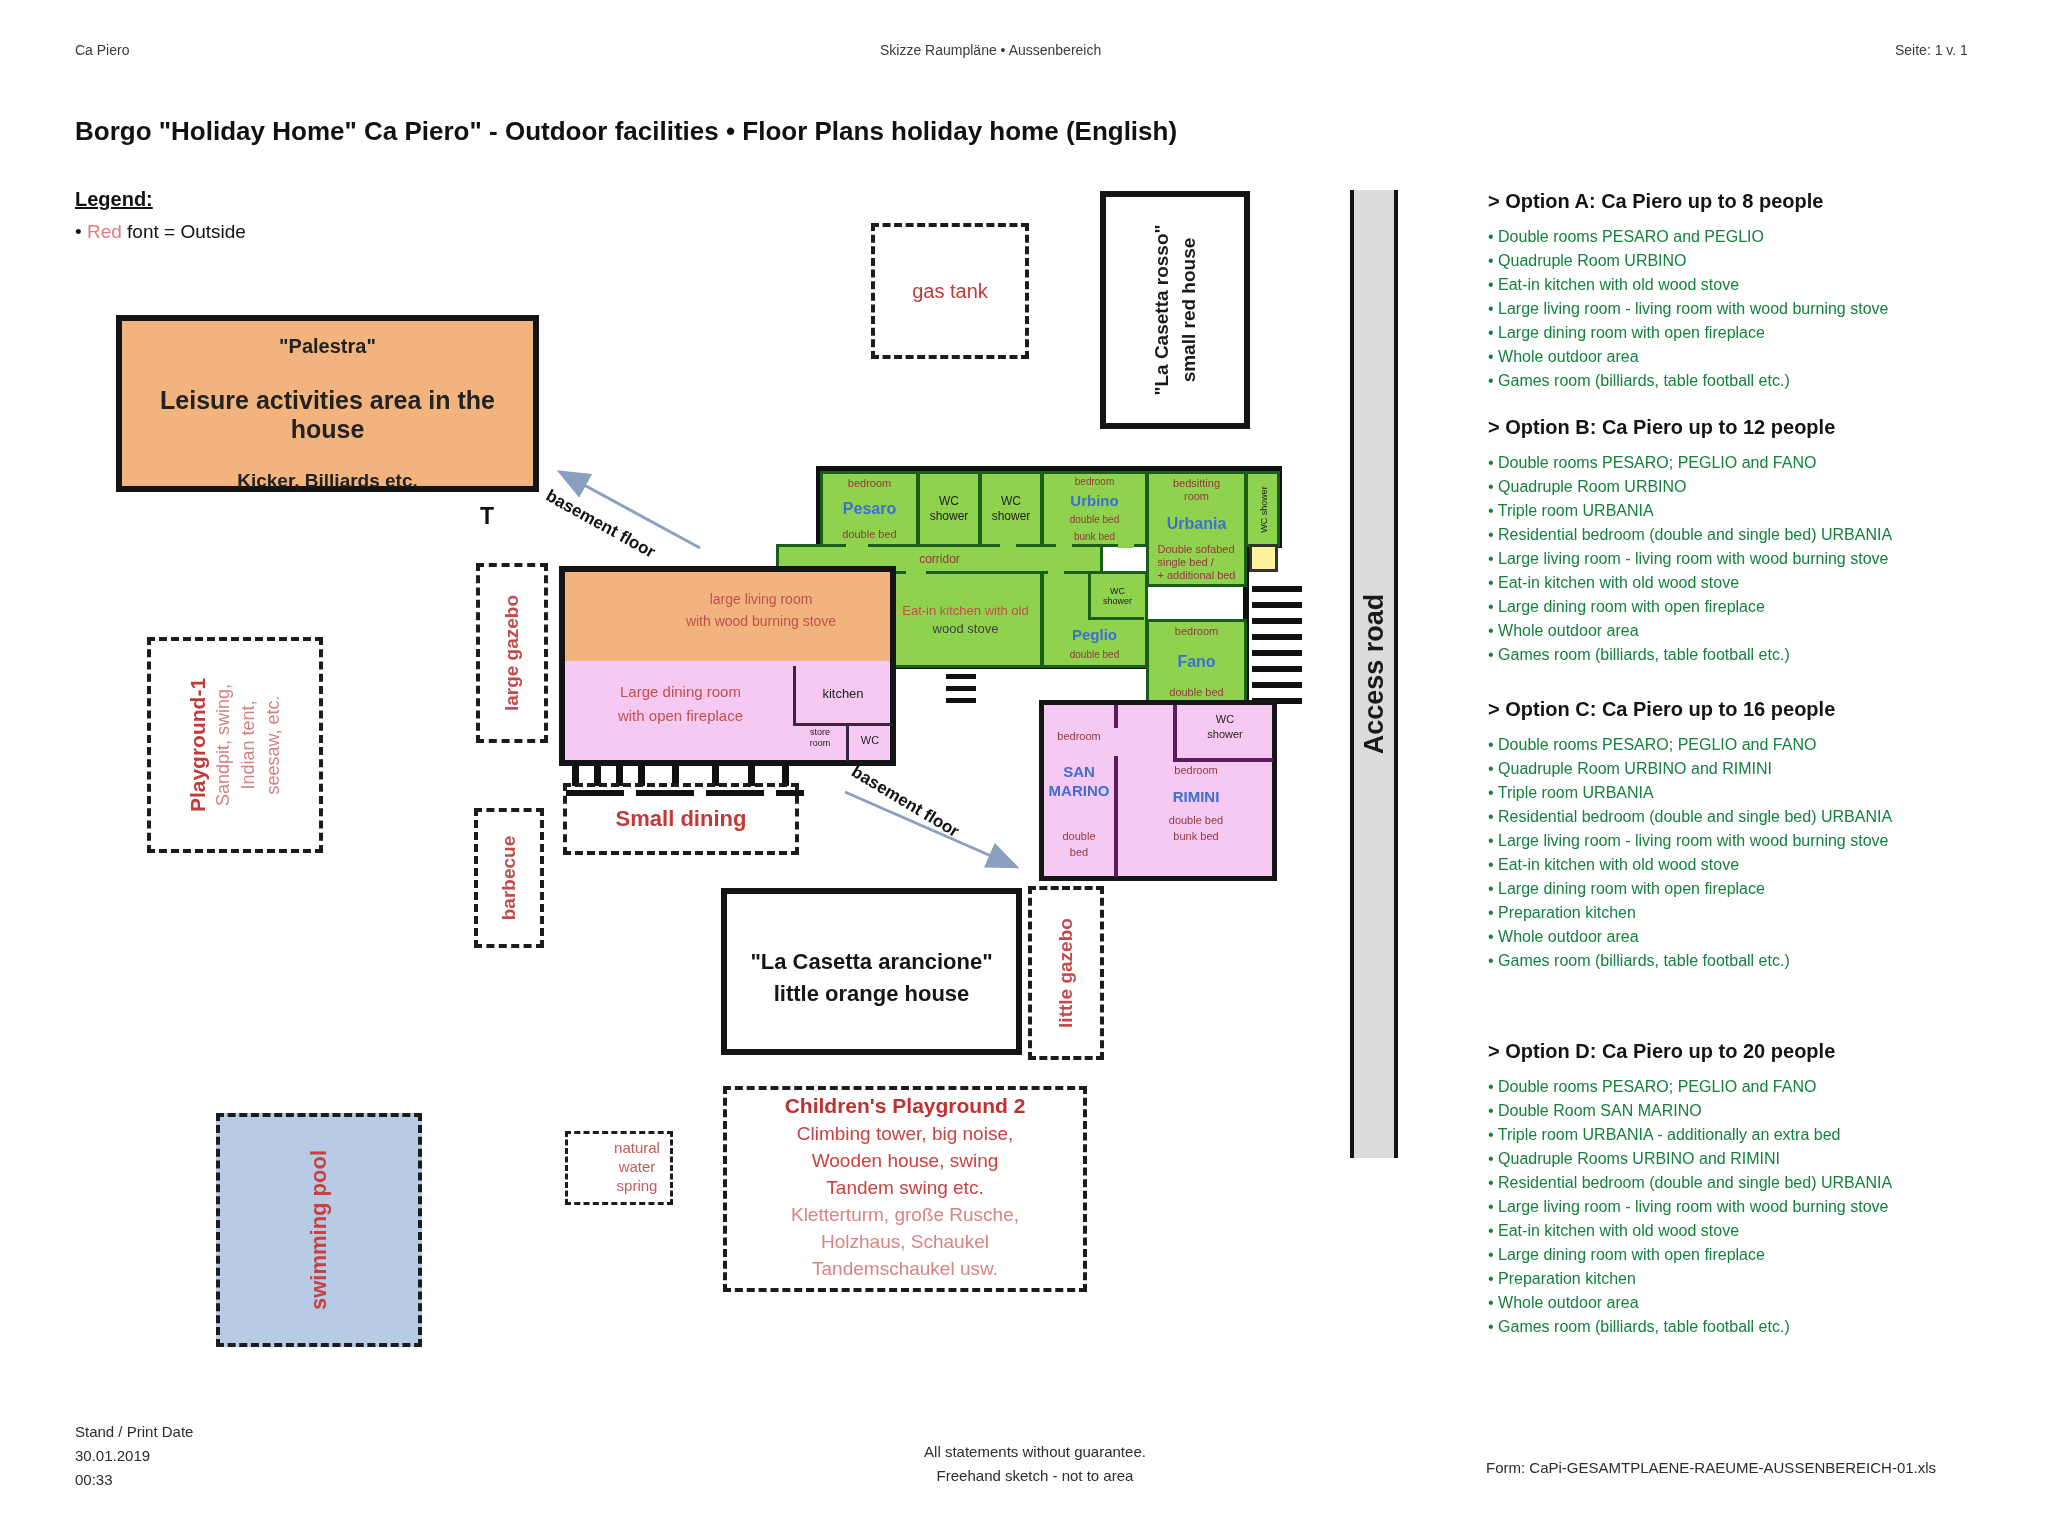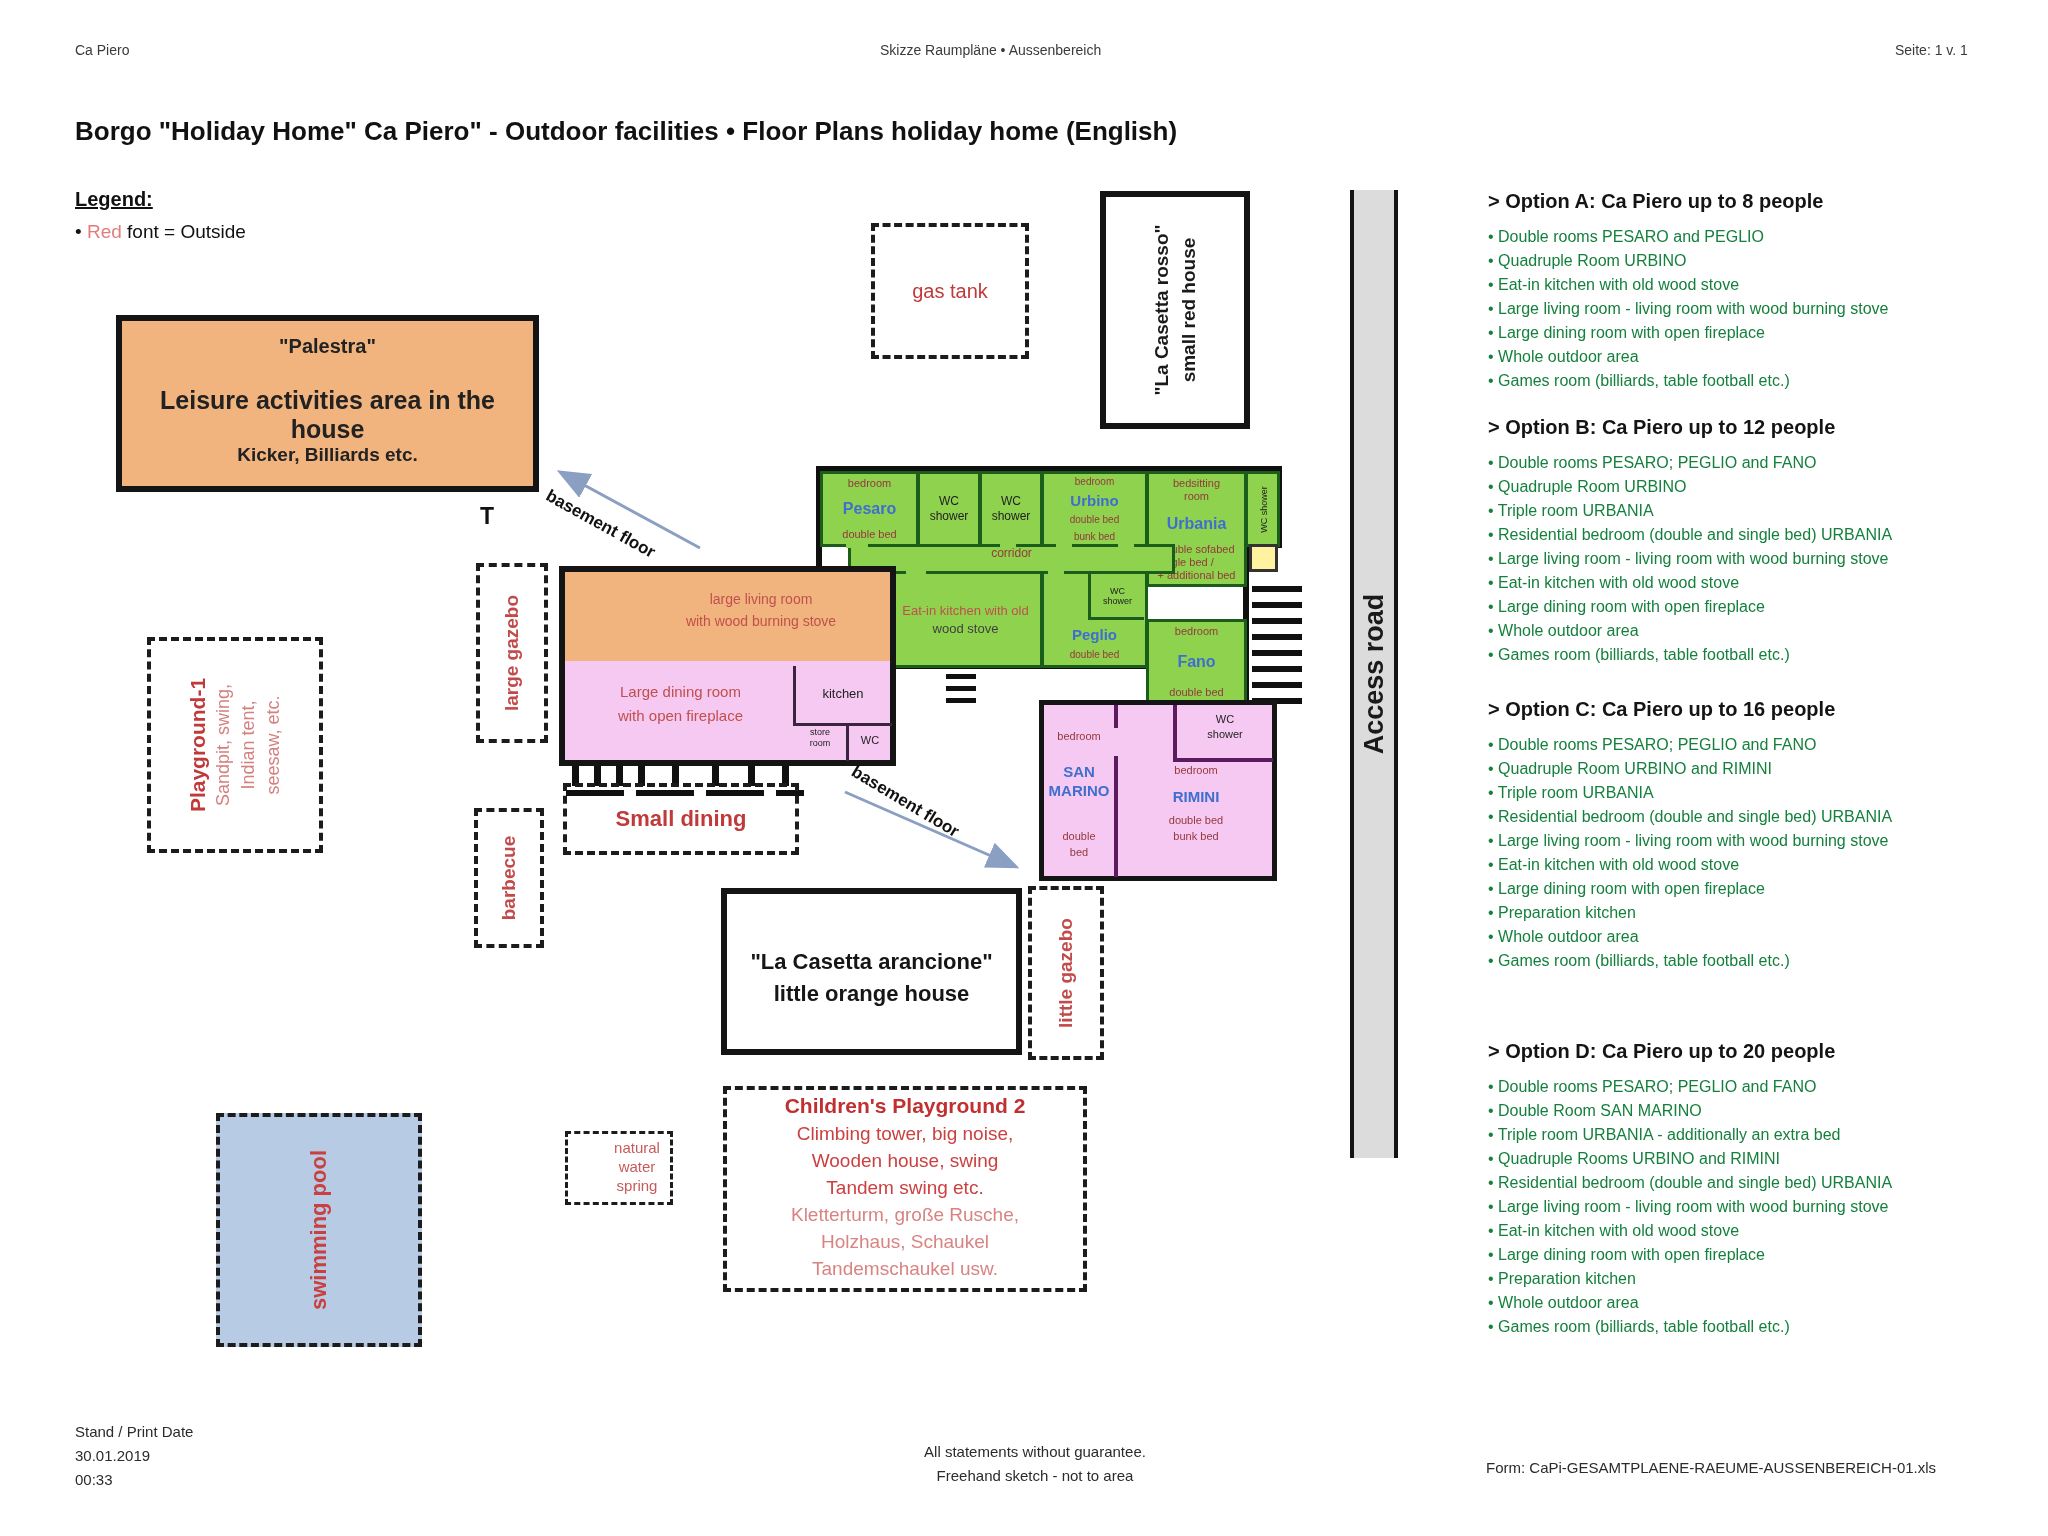--- a/index.html
+++ b/index.html
@@ -46,21 +46,21 @@
   <div class="lbl" style="left:1895px;top:42px;font-size:14px;color:#3a3a3a;">Seite: 1 v. 1</div>
 
   <div class="lbl" style="left:75px;top:116px;font-size:26px;font-weight:bold;color:#111;">Borgo "Holiday Home" Ca Piero" - Outdoor facilities • Floor Plans holiday home (English)</div>
 
   <div class="lbl" style="left:75px;top:188px;font-size:20px;font-weight:bold;text-decoration:underline;color:#111;">Legend:</div>
   <div class="lbl" style="left:75px;top:221px;font-size:19px;color:#111;"><span>• </span><span style="color:#E37C7C;">Red</span><span> font = Outside</span></div>
 
   <div class="solidbox" style="left:116px;top:315px;width:423px;height:177px;background:#F2B47E;">
     <div class="ctr" style="margin-top:14px;font-size:20px;font-weight:bold;color:#222;">"Palestra"</div>
     <div class="ctr" style="margin-top:28px;font-size:25px;font-weight:bold;color:#222;">Leisure activities area in the house</div>
-    <div class="ctr" style="font-size:19px;font-weight:bold;color:#222;">Kicker, Billiards etc.</div>
+    <div class="ctr" style="margin-top:26px;font-size:19px;font-weight:bold;color:#222;">Kicker, Billiards etc.</div>
   </div>
 
   <div class="dashbox" style="left:871px;top:223px;width:158px;height:136px;display:flex;align-items:center;justify-content:center;">
     <div class="redlbl" style="font-size:20px;">gas tank</div>
   </div>
 
   <div class="solidbox" style="left:1100px;top:191px;width:150px;height:238px;"></div>
   <div class="rot" style="left:1056px;top:235px;width:238px;height:150px;">
     <div style="font-size:19px;font-weight:bold;line-height:27px;color:#1a1a1a;">"La Casetta rosso"</div>
     <div style="font-size:19px;font-weight:bold;line-height:27px;color:#1a1a1a;">small red house</div>
@@ -106,21 +106,21 @@
         <div class="rbed">Double sofabed</div>
         <div class="rbed">single bed /</div>
         <div class="rbed">+ additional bed</div>
       </div>
   </div>
   <div class="groom" style="left:1245px;top:471px;width:35px;height:76px;"></div>
   <div class="rot" style="left:1225px;top:492px;width:76px;height:35px;">
     <div style="font-size:9px;color:#222;">WC shower</div>
   </div>
 
-  <div class="groom" style="left:848px;top:544px;width:327px;height:30px;">
+  <div class="groom" style="left:776px;top:544px;width:327px;height:30px;justify-content:center;">
     <div class="rtype" style="font-size:12px;">corridor</div>
   </div>
 
   <div class="abs" style="left:1249px;top:544px;width:29px;height:28px;background:#FFF3A0;border:3px solid #333;box-sizing:border-box;"></div>
 
   <div class="groom" style="left:888px;top:571px;width:155px;height:97px;justify-content:center;">
     <div style="color:#C0504D;font-size:13px;line-height:18px;">Eat-in kitchen with old</div>
     <div style="color:#404040;font-size:13px;line-height:18px;">wood stove</div>
   </div>
   <div class="groom" style="left:1041px;top:571px;width:107px;height:97px;">

